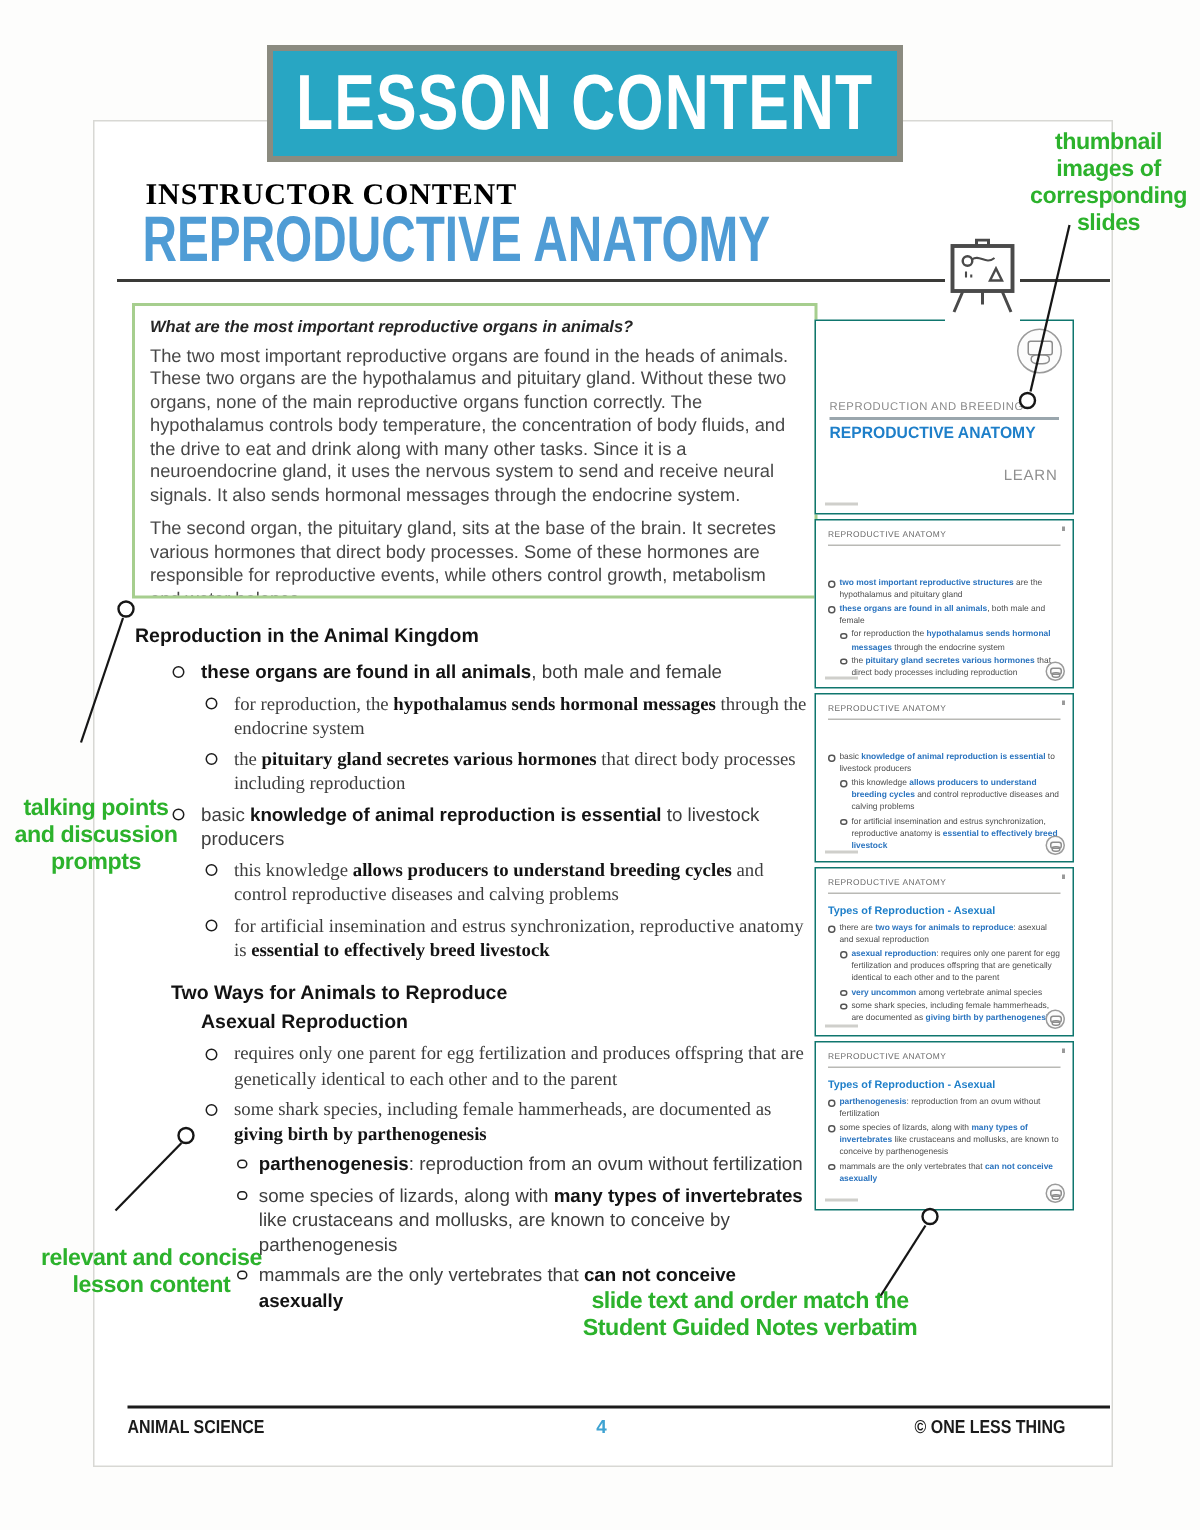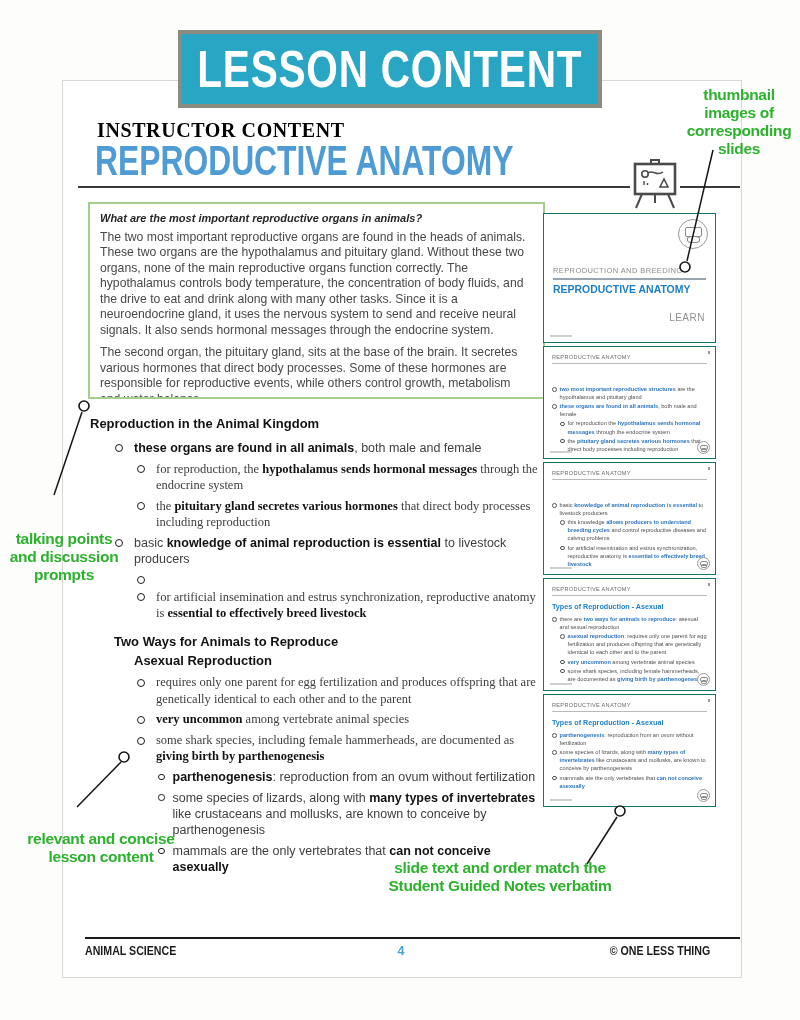--- a/index.html
+++ b/index.html
@@ -135,34 +135,31 @@
     <div class="o-row b2">
       <span class="dot"></span>
       <span><span>the </span><strong>pituitary gland secretes various hormones</strong><span> that direct body processes including reproduction</span></span>
     </div>
     <div class="o-row b1">
       <span class="dot"></span>
       <span><span>basic </span><strong>knowledge of animal reproduction is essential</strong><span> to livestock producers</span></span>
     </div>
     <div class="o-row b2">
       <span class="dot"></span>
+      <span><span>this knowledge </span><strong>allows producers to understand breeding cycles</strong><span> and control reproductive diseases and calving problems</span></span>
     </div>
     <div class="o-row b2">
       <span class="dot"></span>
       <span><span>for artificial insemination and estrus synchronization, reproductive anatomy is </span><strong>essential to effectively breed livestock</strong></span>
     </div>
     <div class="o-h h2">Two Ways for Animals to Reproduce</div>
     <div class="o-h h3">Asexual Reproduction</div>
     <div class="o-row b2">
       <span class="dot"></span>
       <span><span>requires only one parent for egg fertilization and produces offspring that are genetically identical to each other and to the parent</span></span>
-    </div>
-    <div class="o-row b2">
-      <span class="dot"></span>
-      <span><strong>very uncommon</strong><span> among vertebrate animal species</span></span>
     </div>
     <div class="o-row b2">
       <span class="dot"></span>
       <span><span>some shark species, including female hammerheads, are documented as </span><strong>giving birth by parthenogenesis</strong></span>
     </div>
     <div class="o-row b3">
       <span class="dot sm"></span>
       <span><strong>parthenogenesis</strong><span>: reproduction from an ovum without fertilization</span></span>
     </div>
     <div class="o-row b3">

